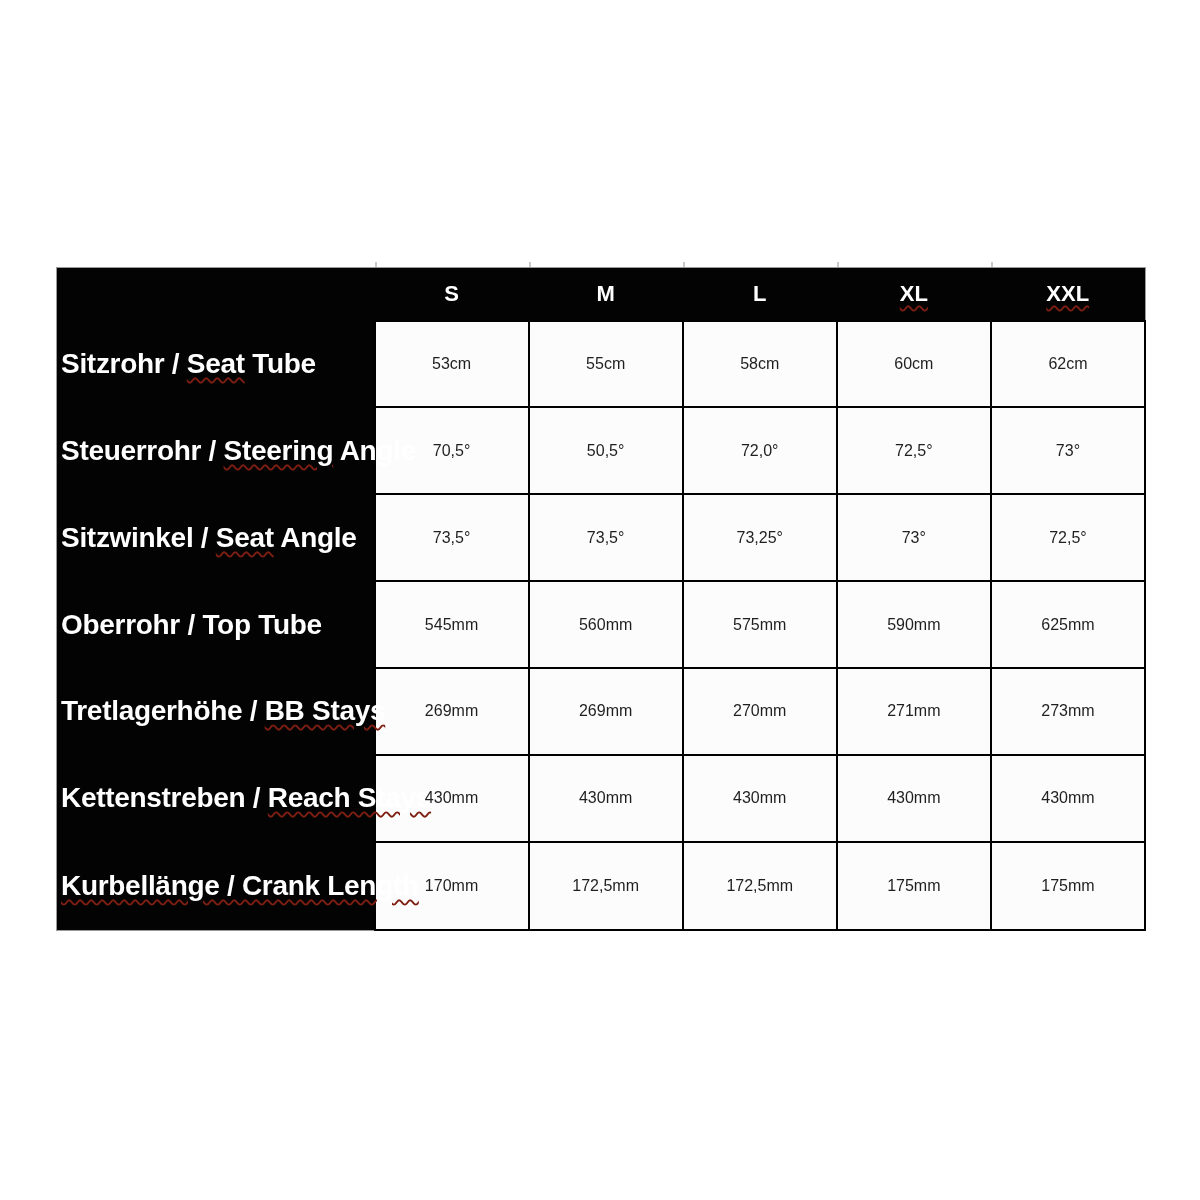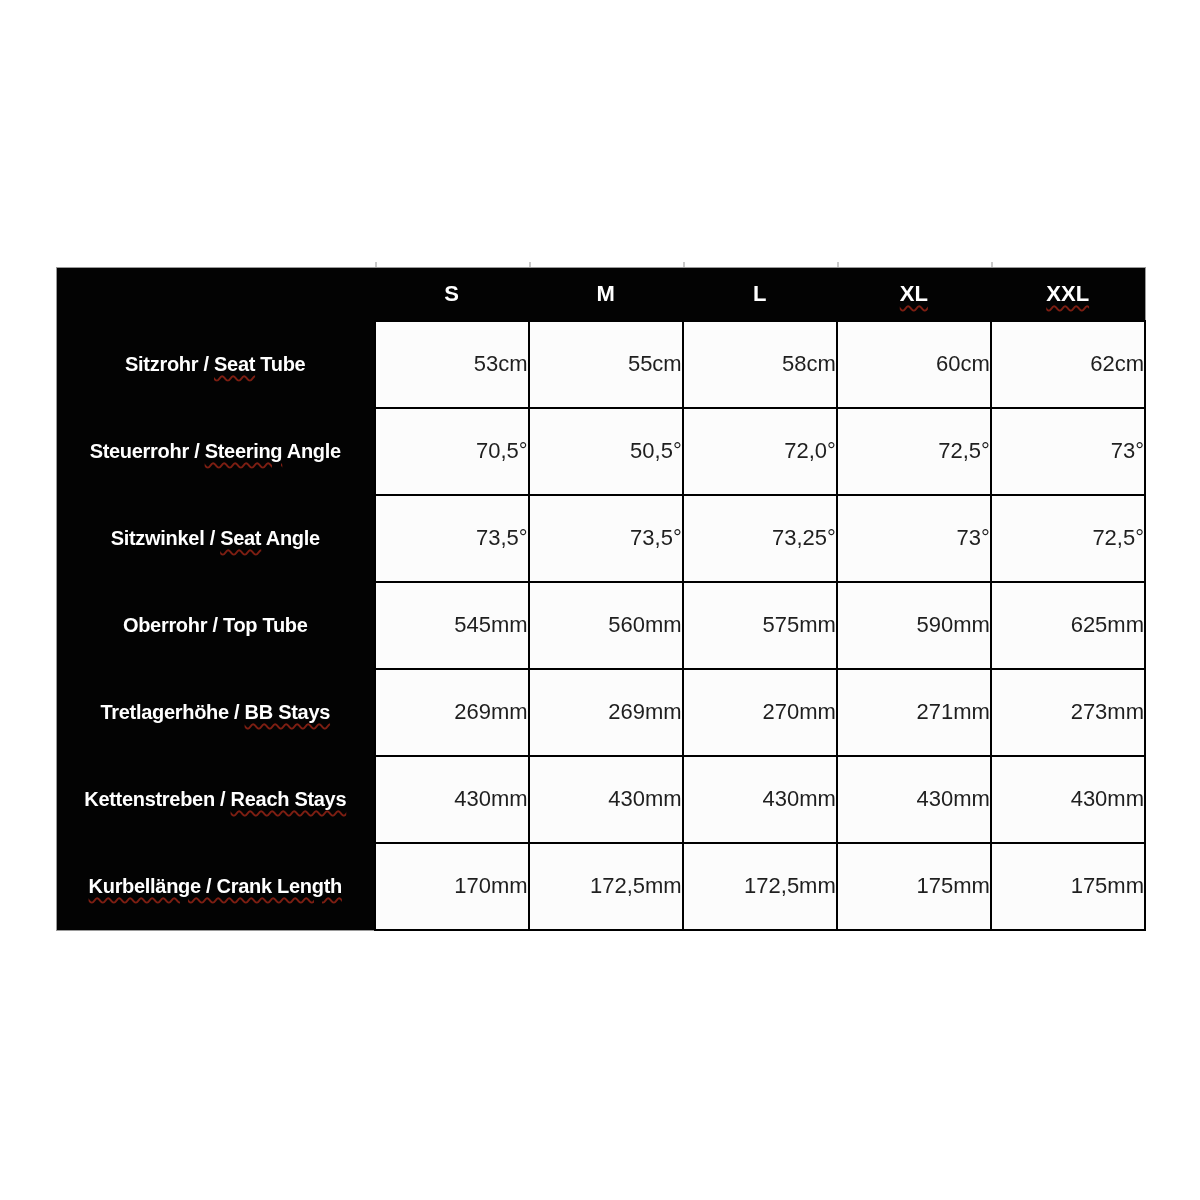--- a/index.html
+++ b/index.html
@@ -50,33 +50,33 @@
     color:var(--header-text);
     font-weight:bold;
     font-size:22px;
     text-align:center;
     vertical-align:middle;
   }
   tbody th.rlabel{
     background:var(--table-bg);
     color:var(--header-text);
     font-weight:bold;
-    font-size:20px;
+    font-size:28px;
     letter-spacing:-0.3px;
-    text-align:center;
+    text-align:left;
     vertical-align:middle;
     padding:0 4px;
     white-space:nowrap;
   }
   tbody td{
     background:var(--cell-bg);
     color:var(--cell-text);
     border:2px solid var(--grid-border);
-    font-size:22px;
-    text-align:right;
+    font-size:16px;
+    text-align:center;
     vertical-align:middle;
   }
   .sq{
     text-decoration-line:underline;
     text-decoration-style:wavy;
     text-decoration-color:var(--squiggle);
     text-decoration-thickness:1.5px;
     text-underline-offset:4px;
   }
 </style>

